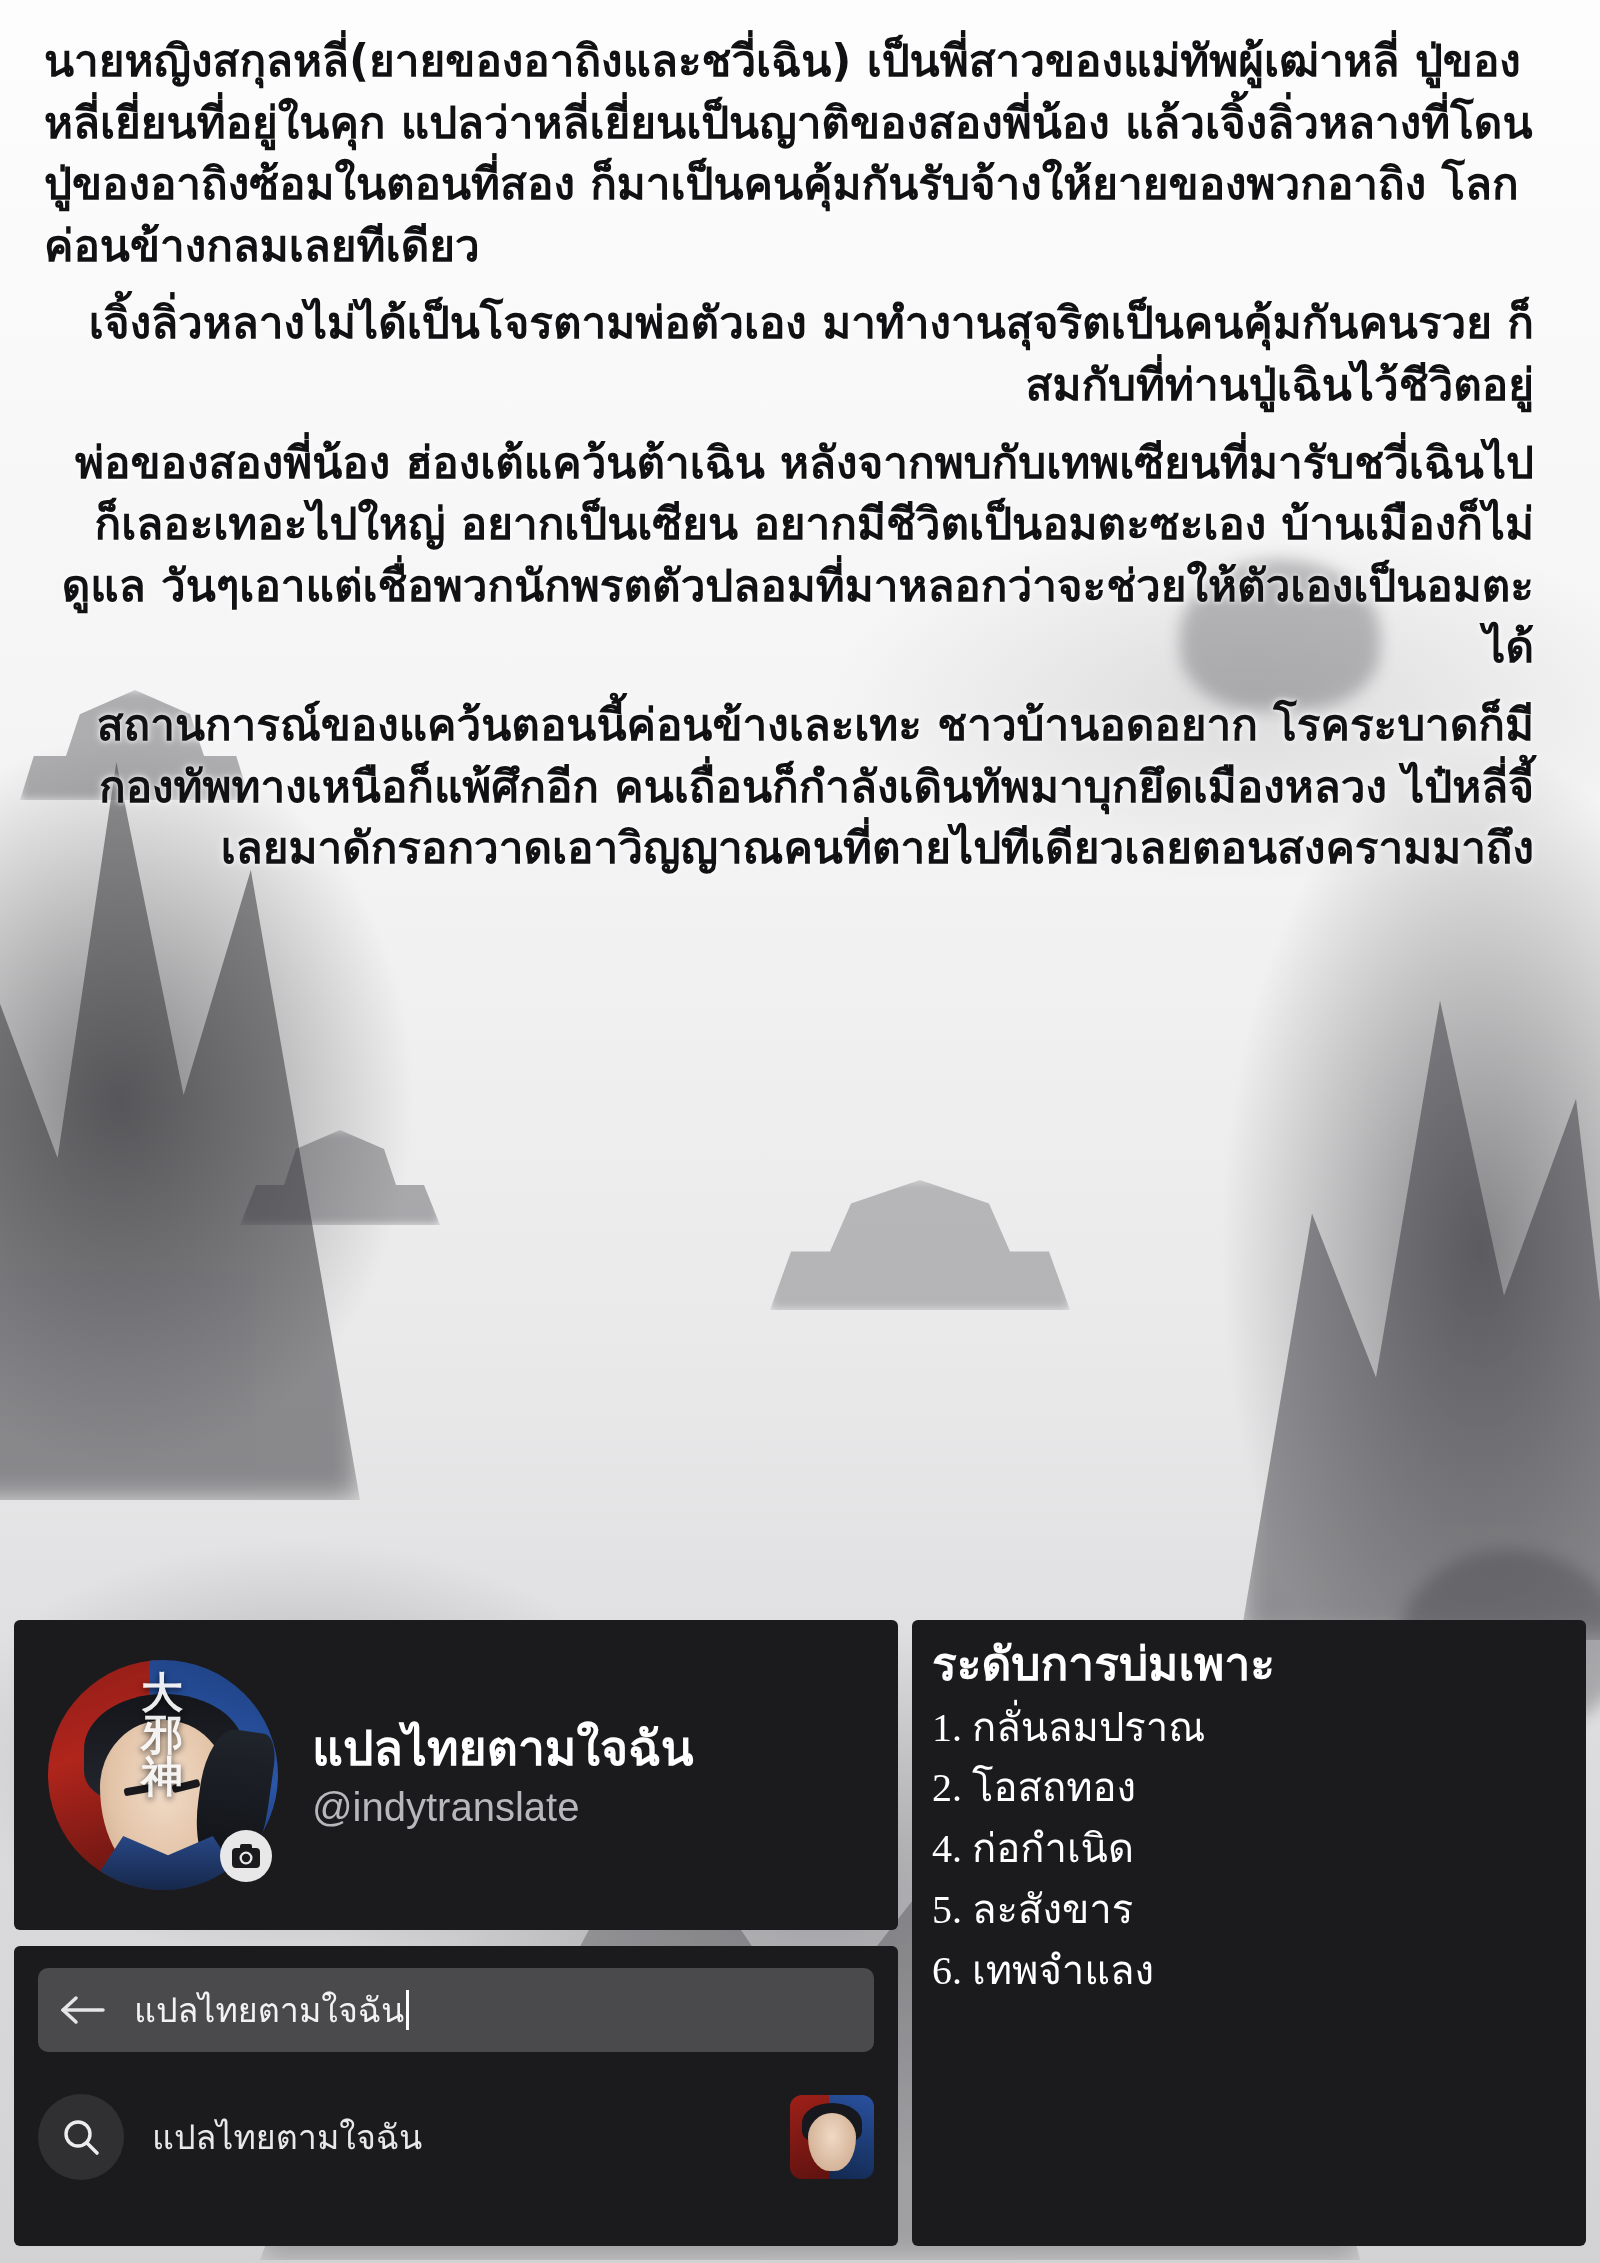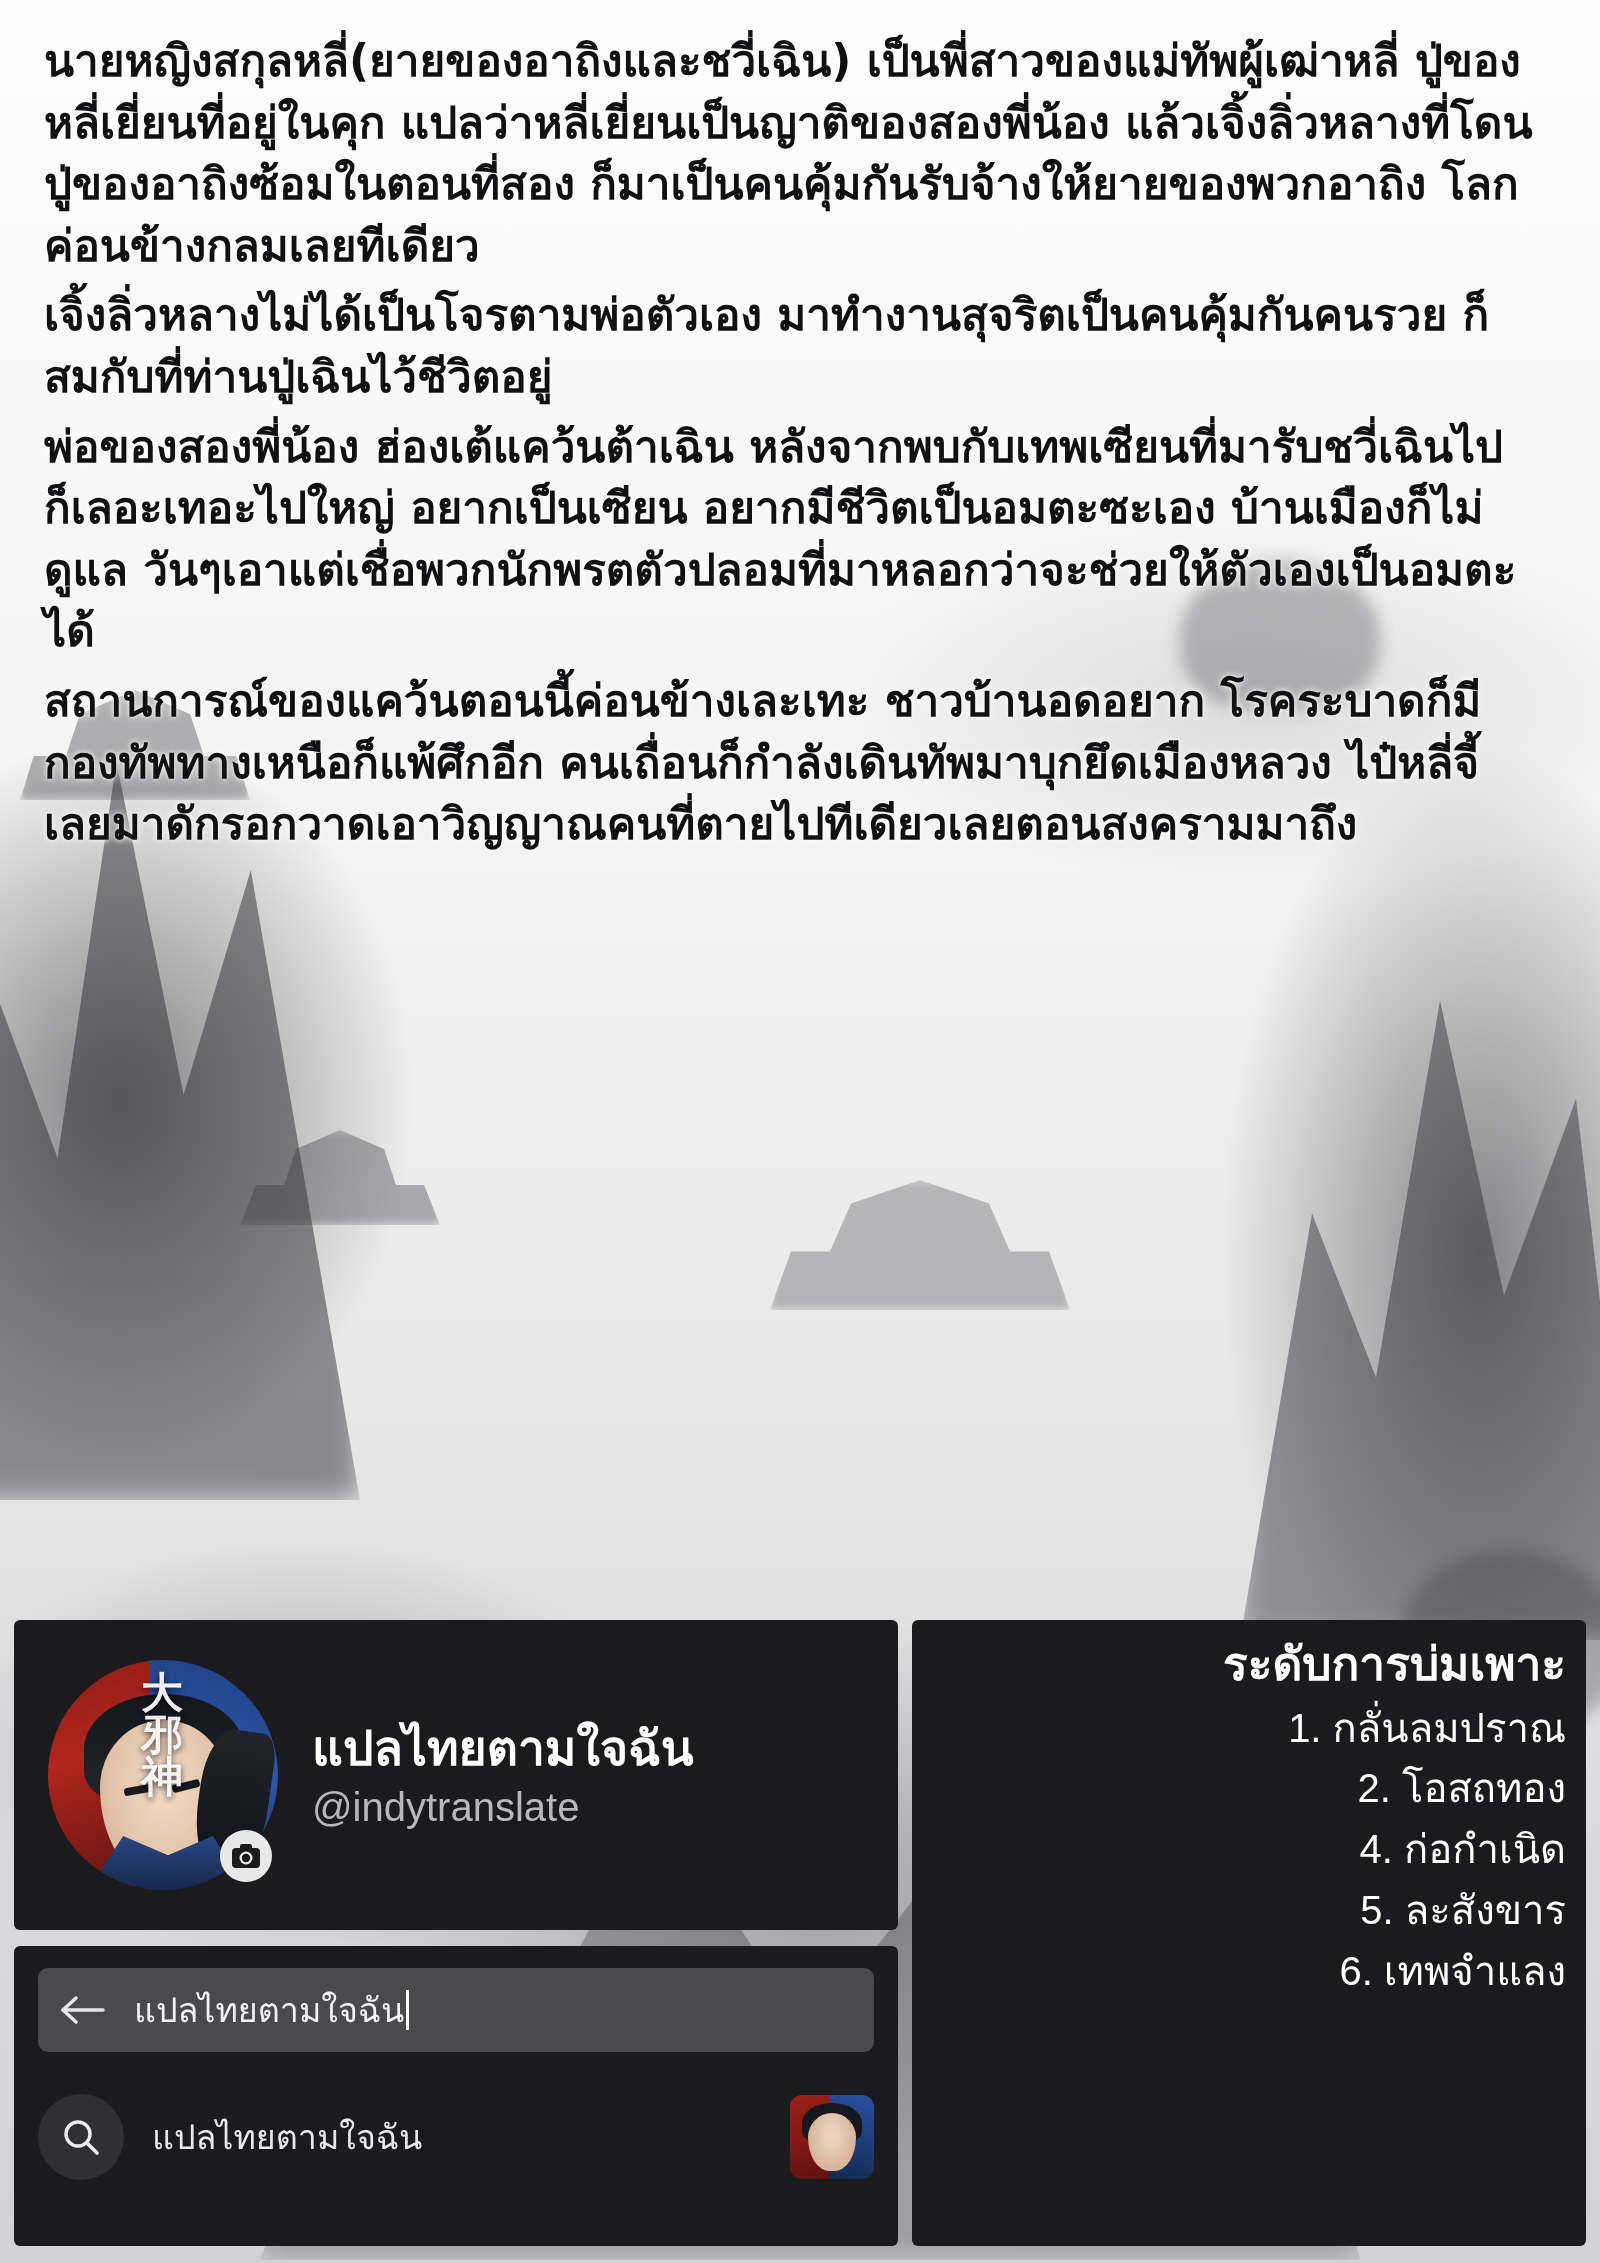--- a/index.html
+++ b/index.html
@@ -76,21 +76,21 @@
     font-family: "DejaVu Sans", "Liberation Sans", sans-serif;
     font-weight: bold;
     font-size: 44px;
     line-height: 1.40;
     letter-spacing: 0px;
     text-shadow: 0 0 4px rgba(255,255,255,0.9), 0 0 10px rgba(255,255,255,0.7);
   }
   #article p {
     margin: 0 0 0 0;
   }
-  #article p + p { margin-top: 8px; }
+  #article p + p { margin-top: 16px; text-align: right; }
 
   
   .card {
     position: absolute;
     background: #1b1b1d;
     border-radius: 6px;
   }
   #profile-card {
     left: 14px;
     top: 1620px;
@@ -288,23 +288,23 @@
              background:#16181d; border-radius: 50% 50% 30% 30%; }
 
   
   #list-card {
     left: 912px;
     top: 1620px;
     width: 674px;
     height: 626px;
     padding: 16px 20px 20px 20px;
     box-sizing: border-box;
-    text-align: right;
+    text-align: left;
     color: #ffffff;
-    font-family: Liberation Sans, sans-serif;
+    font-family: Liberation Serif, serif;
   }
   #list-title {
     font-size: 46px;
     font-weight: bold;
     line-height: 1.25;
     margin-bottom: 4px;
   }
   .list-item {
     font-size: 40px;
     line-height: 1.52;

